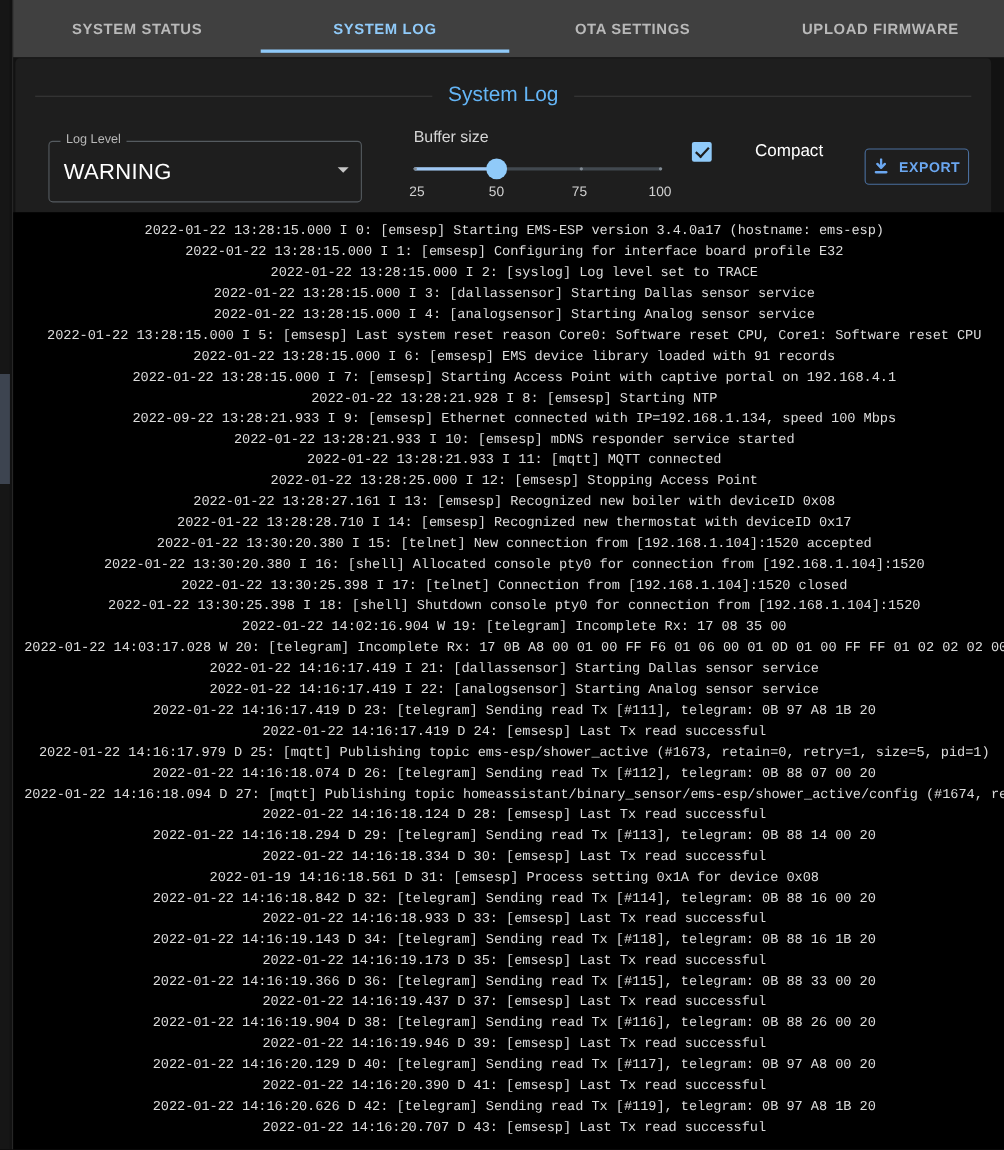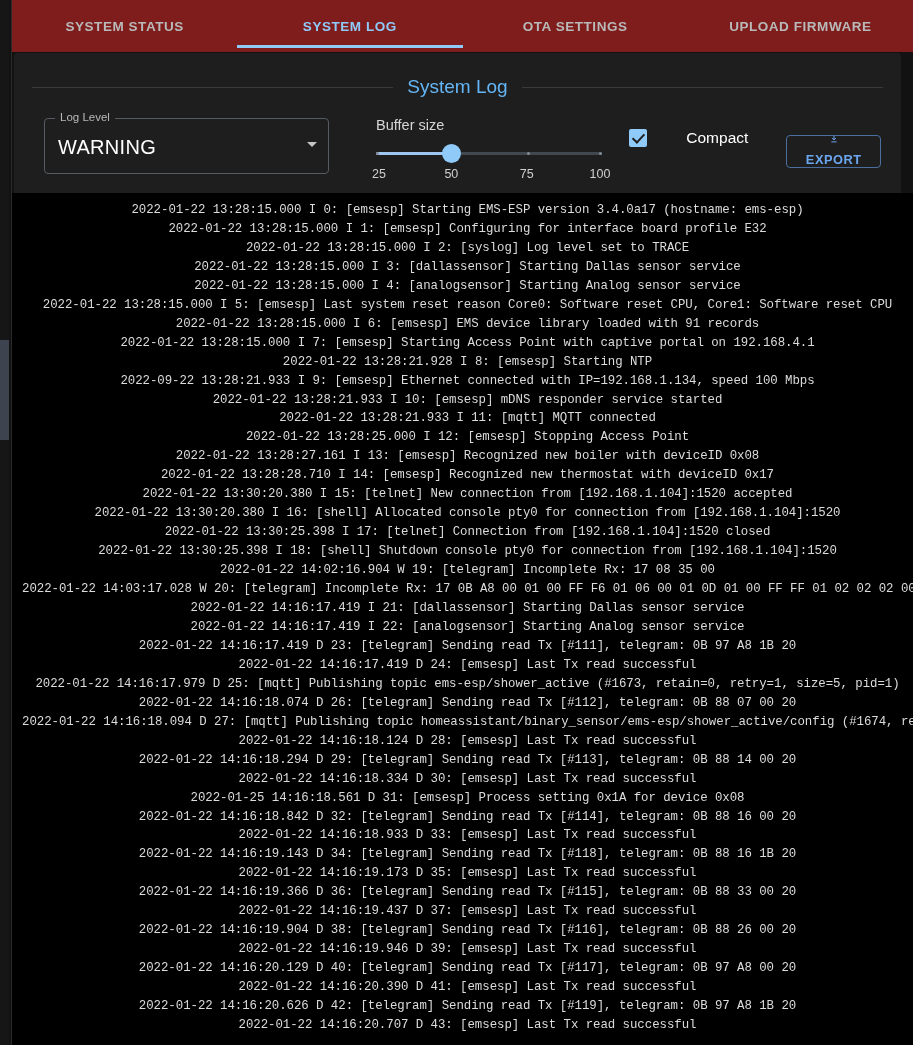--- a/index.html
+++ b/index.html
@@ -21,21 +21,21 @@
     background: #161616;
   }
   .left-scroll-thumb {
     position: absolute; left: 0; top: 340px; width: 9px; height: 100px;
     background: #3d4450; border-radius: 0;
   }
 
   
   .tabbar {
     position: absolute; left: 12px; top: 0; width: 901px; height: 52px;
-    background: #7f1d1d;
+    background: #404040;
     display: flex; align-items: center;
   }
   .tab {
     flex: 1 1 0; height: 52px; position: relative;
     display: flex; align-items: center; justify-content: center;
     cursor: pointer;
   }
   .tab-label {
     font-size: 13.5px; font-weight: 600; letter-spacing: 0.55px;
     color: #b9b9b9; font-family: "Liberation Sans", sans-serif;
@@ -62,21 +62,21 @@
     font-size: 19px; color: #64b5f6; font-weight: 400; white-space: nowrap;
   }
 
   .controls {
     position: absolute; left: 30px; top: 64px; right: 20px; height: 64px;
     display: flex; align-items: flex-start;
   }
 
   
   .select-wrap {
-    position: relative; width: 286px; height: 56px; margin-top: 1px; border-radius: 17px;
+    position: relative; width: 286px; height: 56px; margin-top: 11px; border-radius: 17px;
   }
   .select-box {
     position: absolute; inset: 0; border: 1px solid #555b60; border-radius: 4px;
     background: transparent; cursor: pointer;
   }
   .select-legend {
     position: absolute; left: 11px; top: -7px; padding: 0 5px;
     background: #1e1e1e; font-size: 11.5px; color: #b8b8b8; line-height: 13px;
   }
   .select-value {
@@ -130,21 +130,21 @@
     width: 5px; height: 10px; border: solid #1e1e1e;
     border-width: 0 2px 2px 0; transform: rotate(43deg);
   }
   .cb-label { margin-left: 11px; font-size: 15.5px; color: #ffffff; }
 
   
   .export-btn {
     margin-left: 38px; margin-top: 18px;
     display: flex; align-items: center; justify-content: center; gap: 9px;
     width: 95px; height: 33px; border: 1px solid #4a6f9e; border-radius: 4px;
-    background: transparent; cursor: pointer; flex-direction: column;
+    background: transparent; cursor: pointer;
   }
   .export-label {
     font-size: 12.8px; font-weight: 600; letter-spacing: .5px; color: #6ba7f0;
   }
   .dl-icon { width: 14px; height: 15px; display: block; }
 
   
   .console {
     position: absolute; left: 12px; top: 193px; width: 901px; height: 852px;
     background: #000000; overflow: hidden;
@@ -265,21 +265,21 @@
         <div class="log-line">2022-01-22 14:16:17.419 I 21: [dallassensor] Starting Dallas sensor service</div>
         <div class="log-line">2022-01-22 14:16:17.419 I 22: [analogsensor] Starting Analog sensor service</div>
         <div class="log-line">2022-01-22 14:16:17.419 D 23: [telegram] Sending read Tx [#111], telegram: 0B 97 A8 1B 20</div>
         <div class="log-line">2022-01-22 14:16:17.419 D 24: [emsesp] Last Tx read successful</div>
         <div class="log-line">2022-01-22 14:16:17.979 D 25: [mqtt] Publishing topic ems-esp/shower_active (#1673, retain=0, retry=1, size=5, pid=1)</div>
         <div class="log-line">2022-01-22 14:16:18.074 D 26: [telegram] Sending read Tx [#112], telegram: 0B 88 07 00 20</div>
         <div class="log-line">2022-01-22 14:16:18.094 D 27: [mqtt] Publishing topic homeassistant/binary_sensor/ems-esp/shower_active/config (#1674, retain=1,</div>
         <div class="log-line">2022-01-22 14:16:18.124 D 28: [emsesp] Last Tx read successful</div>
         <div class="log-line">2022-01-22 14:16:18.294 D 29: [telegram] Sending read Tx [#113], telegram: 0B 88 14 00 20</div>
         <div class="log-line">2022-01-22 14:16:18.334 D 30: [emsesp] Last Tx read successful</div>
-        <div class="log-line">2022-01-25 14:16:18.561 D 31: [emsesp] Process setting 0x1A for device 0x08</div>
+        <div class="log-line">2022-01-19 14:16:18.561 D 31: [emsesp] Process setting 0x1A for device 0x08</div>
         <div class="log-line">2022-01-22 14:16:18.842 D 32: [telegram] Sending read Tx [#114], telegram: 0B 88 16 00 20</div>
         <div class="log-line">2022-01-22 14:16:18.933 D 33: [emsesp] Last Tx read successful</div>
         <div class="log-line">2022-01-22 14:16:19.143 D 34: [telegram] Sending read Tx [#118], telegram: 0B 88 16 1B 20</div>
         <div class="log-line">2022-01-22 14:16:19.173 D 35: [emsesp] Last Tx read successful</div>
         <div class="log-line">2022-01-22 14:16:19.366 D 36: [telegram] Sending read Tx [#115], telegram: 0B 88 33 00 20</div>
         <div class="log-line">2022-01-22 14:16:19.437 D 37: [emsesp] Last Tx read successful</div>
         <div class="log-line">2022-01-22 14:16:19.904 D 38: [telegram] Sending read Tx [#116], telegram: 0B 88 26 00 20</div>
         <div class="log-line">2022-01-22 14:16:19.946 D 39: [emsesp] Last Tx read successful</div>
         <div class="log-line">2022-01-22 14:16:20.129 D 40: [telegram] Sending read Tx [#117], telegram: 0B 97 A8 00 20</div>
         <div class="log-line">2022-01-22 14:16:20.390 D 41: [emsesp] Last Tx read successful</div>

